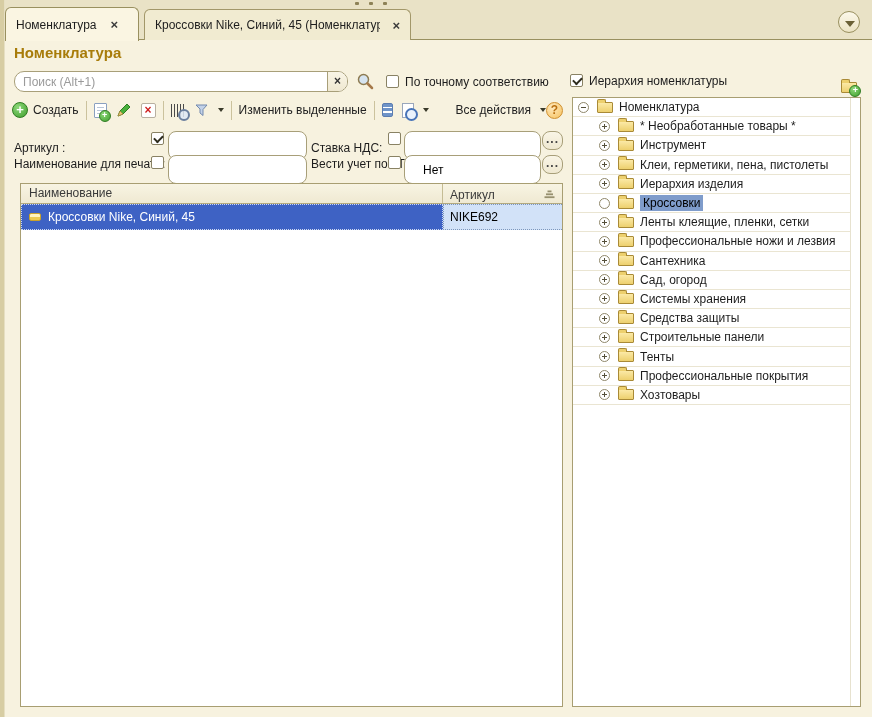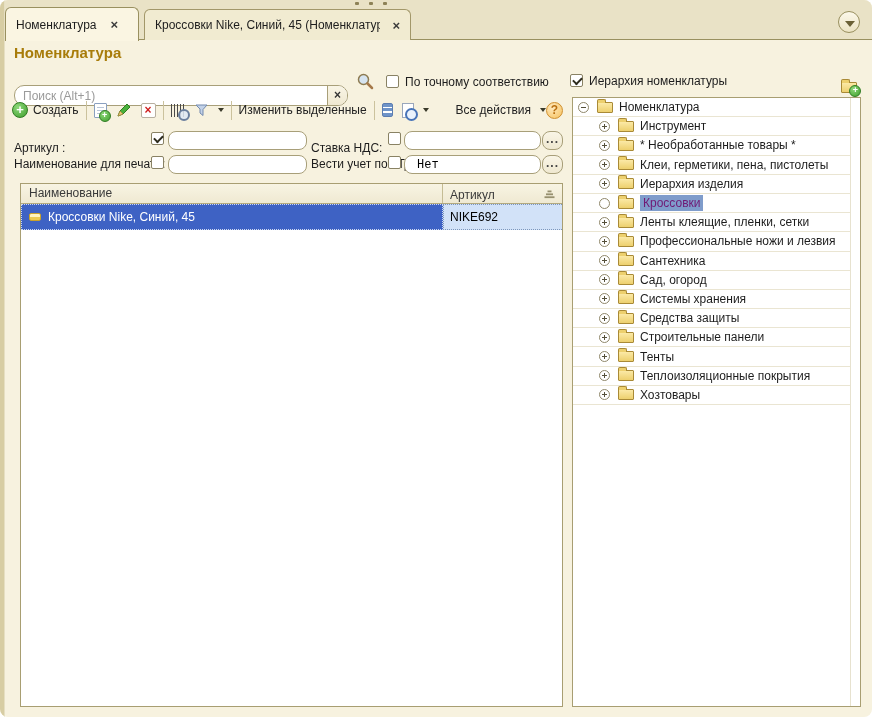--- a/index.html
+++ b/index.html
@@ -1,36 +1,36 @@
 <!DOCTYPE html>
 <html><head>
 <meta charset="utf-8">
 <style>
   * { margin:0; padding:0; box-sizing:border-box; }
   html,body { width:872px; height:717px; }
   body { font-family:"Liberation Sans","DejaVu Sans",sans-serif; font-size:12px; color:#1d1d1d; }
 
-  .window { position:relative; width:872px; height:717px; background:#f7f2df; overflow:hidden;border-radius:8px; }
+  .window { position:relative; width:872px; height:717px; background:#f7f2df; overflow:hidden; }
   .left-strip { position:absolute; left:0; top:0; width:5px; height:717px; background:#d7cda3; border-right:1px solid #e6dfc2; }
 
   
   .tabbar { position:absolute; left:5px; top:0; right:0; height:40px; background:#e9e2c6; border-bottom:1px solid #99905f; }
   .grip-dots { position:absolute; left:350px; top:2px; display:flex; gap:10px; }
   .grip-dots i { width:4px; height:3px; background:#8d8257; border-radius:1px; }
   .tab { position:absolute; display:flex; align-items:center; border:1px solid #99905f; border-bottom:none; border-radius:6px 6px 0 0; padding:0 10px; cursor:default; }
   .tab .close { margin-left:auto; font-weight:bold; font-size:13px; color:#3a3a3a; line-height:1; }
   .tab-active { left:0px; top:7px; width:134px; height:34px; background:#faf5e2; z-index:2; }
   .tab-inactive { left:139px; top:9px; width:267px; height:31px; background:#f1ebd1; border-color:#a29769; }
   .tab-label { white-space:nowrap; overflow:hidden; }
   .overflow-btn { position:absolute; right:12px; top:11px; width:22px; height:22px; border:1px solid #99905f; border-radius:50%; background:linear-gradient(#fcf8ea,#ece4c4); }
   .overflow-btn::after { content:""; position:absolute; left:6px; top:9px; width:0; height:0; border-left:5px solid transparent; border-right:5px solid transparent; border-top:6px solid #6b6136; }
 
   
   .page-title { position:absolute; left:14px; top:44px; font-size:15px; font-weight:bold; color:#a87c0a; }
-  .search-field { position:absolute; left:14px; top:85px; width:334px; height:21px; display:flex; background:#fff; border:1px solid #a89f79; border-radius:10px; overflow:hidden; }
+  .search-field { position:absolute; left:14px; top:71px; width:334px; height:21px; display:flex; background:#fff; border:1px solid #a89f79; border-radius:10px; overflow:hidden; }
   .search-field input { flex:1; border:none; outline:none; padding:0 8px; font-size:12px; background:transparent; color:#000; }
   .search-field input::placeholder { color:#9a9a9a; }
   .search-x { width:20px; border-left:1px solid #a89f79; background:linear-gradient(#f9f5e6,#efe8d0); font-weight:bold; font-size:12px; color:#333; text-align:center; line-height:19px; cursor:pointer; }
   .ic-magnifier { position:absolute; left:356px; top:72px; }
 
   .cb { width:13px; height:13px; background:#fff; border:1px solid #898264; border-radius:2px; position:relative; display:inline-block; flex:none; }
   .cb.checked::after { content:""; position:absolute; left:2px; top:2px; width:7px; height:4px; border-left:2px solid #2e2c1e; border-bottom:2px solid #2e2c1e; transform:rotate(-45deg); }
   .lbl { color:#1d1d1d; }
 
   .exact-cb { position:absolute; left:386px; top:75px; }
@@ -60,21 +60,21 @@
   .ic-help { width:17px; height:17px; border-radius:50%; background:radial-gradient(circle at 35% 30%,#ffe9bd,#f6c25e); border:1px solid #cf8f2e; color:#b96f10; font-weight:bold; font-size:12px; line-height:15px; text-align:center; }
 
   
   .flt-lbl1 { position:absolute; left:14px; }
   .flt-cb1  { position:absolute; left:151px; }
   .flt-in1  { position:absolute; left:168px; width:139px; }
   .flt-lbl2 { position:absolute; left:311px; }
   .flt-cb2  { position:absolute; left:388px; }
   .flt-in2  { position:absolute; left:404px; width:137px; }
   .flt-dots { position:absolute; left:542px; width:21px; height:19px; background:linear-gradient(#f9f5e6,#efe8d0); border:1px solid #a89f79; border-radius:8px; text-align:center; line-height:15px; font-weight:bold; color:#444; letter-spacing:1px; cursor:pointer; }
-  .flt-input { height:19px; border:1px solid #a89f79; border-radius:8px; background:#fff; padding:0 12px; font-size:12px; outline:none; color:#000;font-family:Liberation Mono, monospace; }
+  .flt-input { height:29px; border:1px solid #a89f79; border-radius:8px; background:#fff; padding:0 18px; font-size:12px; outline:none; color:#000; }
   .r1 { top:131px; } .r1t { top:141px; } .r1c { top:132px; }
   .r2 { top:155px; } .r2t { top:157px; } .r2c { top:156px; }
 
   
   .list-table { position:absolute; left:20px; top:183px; width:543px; height:524px; background:#fff; border:1px solid #a89e72; }
   .lt-header { display:flex; height:20px; background:linear-gradient(#f8f4e3,#efe9d2); border-bottom:1px solid #b3a97f; color:#3a3a3a; }
   .lt-h1 { width:422px; padding:2px 0 0 8px; border-right:1px solid #c5bc94; }
   .lt-h2 { flex:1; padding:2px 0 0 7px; display:flex; align-items:center; }
   .sort-ic { margin-left:auto; margin-right:6px; }
   .lt-row { display:flex; height:26px; cursor:pointer; }
@@ -87,21 +87,21 @@
   .tree-track { position:absolute; right:9px; top:0; bottom:0; width:1px; background:#e7e2cf; }
   .tree-row { height:19.2px; display:flex; align-items:center; border-bottom:1px solid #eae5d2; margin-right:10px; cursor:pointer; }
   .tree-row.lvl0 { padding-left:5px; }
   .tree-row.lvl1 { padding-left:26px; }
   .exp { width:11px; height:11px; border:1px solid #8f876a; border-radius:50%; background:#fff; position:relative; flex:none; margin-right:8px; }
   .exp.minus::before,.exp.plus::before { content:""; position:absolute; left:2px; right:2px; top:50%; height:1px; margin-top:-0.5px; background:#55503a; }
   .exp.plus::after { content:""; position:absolute; top:2px; bottom:2px; left:50%; width:1px; margin-left:-0.5px; background:#55503a; }
   .folder { position:relative; width:16px; height:11px; background:linear-gradient(#fbe9a6,#edd06e); border:1px solid #a98a36; border-radius:1px; flex:none; margin-right:6px; }
   .folder::before { content:""; position:absolute; top:-4px; left:-1px; width:7px; height:3px; background:#edd06e; border:1px solid #a98a36; border-bottom:none; border-radius:2px 2px 0 0; }
   .tree-lbl { white-space:nowrap; }
-  .tree-lbl.sel { background:#7f9ccb; color:#701a75; padding:1px 3px; }
+  .tree-lbl.sel { background:#7f9ccb; color:#000000; padding:1px 3px; }
 
   .pencil-svg,.funnel-svg,.gear-svg,.sort-svg,.mag-svg { display:block; }
 </style>
 </head>
 <body>
 
 <div class="window">
   <div class="left-strip"></div>
 
   
@@ -239,30 +239,30 @@
   
   <div class="tree-panel">
     <div class="tree-row lvl0">
       <span class="exp minus"></span>
         <span class="folder"></span>
         <span class="tree-lbl">Номенклатура</span>
     </div>
     <div class="tree-row lvl1">
       <span class="exp plus"></span>
         <span class="folder"></span>
+        <span class="tree-lbl">* Необработанные товары *</span>
+    </div>
+    <div class="tree-row lvl1">
+      <span class="exp plus"></span>
+        <span class="folder"></span>
         <span class="tree-lbl">Инструмент</span>
     </div>
     <div class="tree-row lvl1">
       <span class="exp plus"></span>
         <span class="folder"></span>
-        <span class="tree-lbl">* Необработанные товары *</span>
-    </div>
-    <div class="tree-row lvl1">
-      <span class="exp plus"></span>
-        <span class="folder"></span>
         <span class="tree-lbl">Клеи, герметики, пена, пистолеты</span>
     </div>
     <div class="tree-row lvl1">
       <span class="exp plus"></span>
         <span class="folder"></span>
         <span class="tree-lbl">Иерархия изделия</span>
     </div>
     <div class="tree-row lvl1">
       <span class="exp circle"></span>
         <span class="folder"></span>
@@ -304,21 +304,21 @@
         <span class="tree-lbl">Строительные панели</span>
     </div>
     <div class="tree-row lvl1">
       <span class="exp plus"></span>
         <span class="folder"></span>
         <span class="tree-lbl">Тенты</span>
     </div>
     <div class="tree-row lvl1">
       <span class="exp plus"></span>
         <span class="folder"></span>
-        <span class="tree-lbl">Теплоизоляционные покрытия</span>
+        <span class="tree-lbl">Профессиональные покрытия</span>
     </div>
     <div class="tree-row lvl1">
       <span class="exp plus"></span>
         <span class="folder"></span>
         <span class="tree-lbl">Хозтовары</span>
     </div>
     <div class="tree-track"></div>
   </div>
 </div>
 

